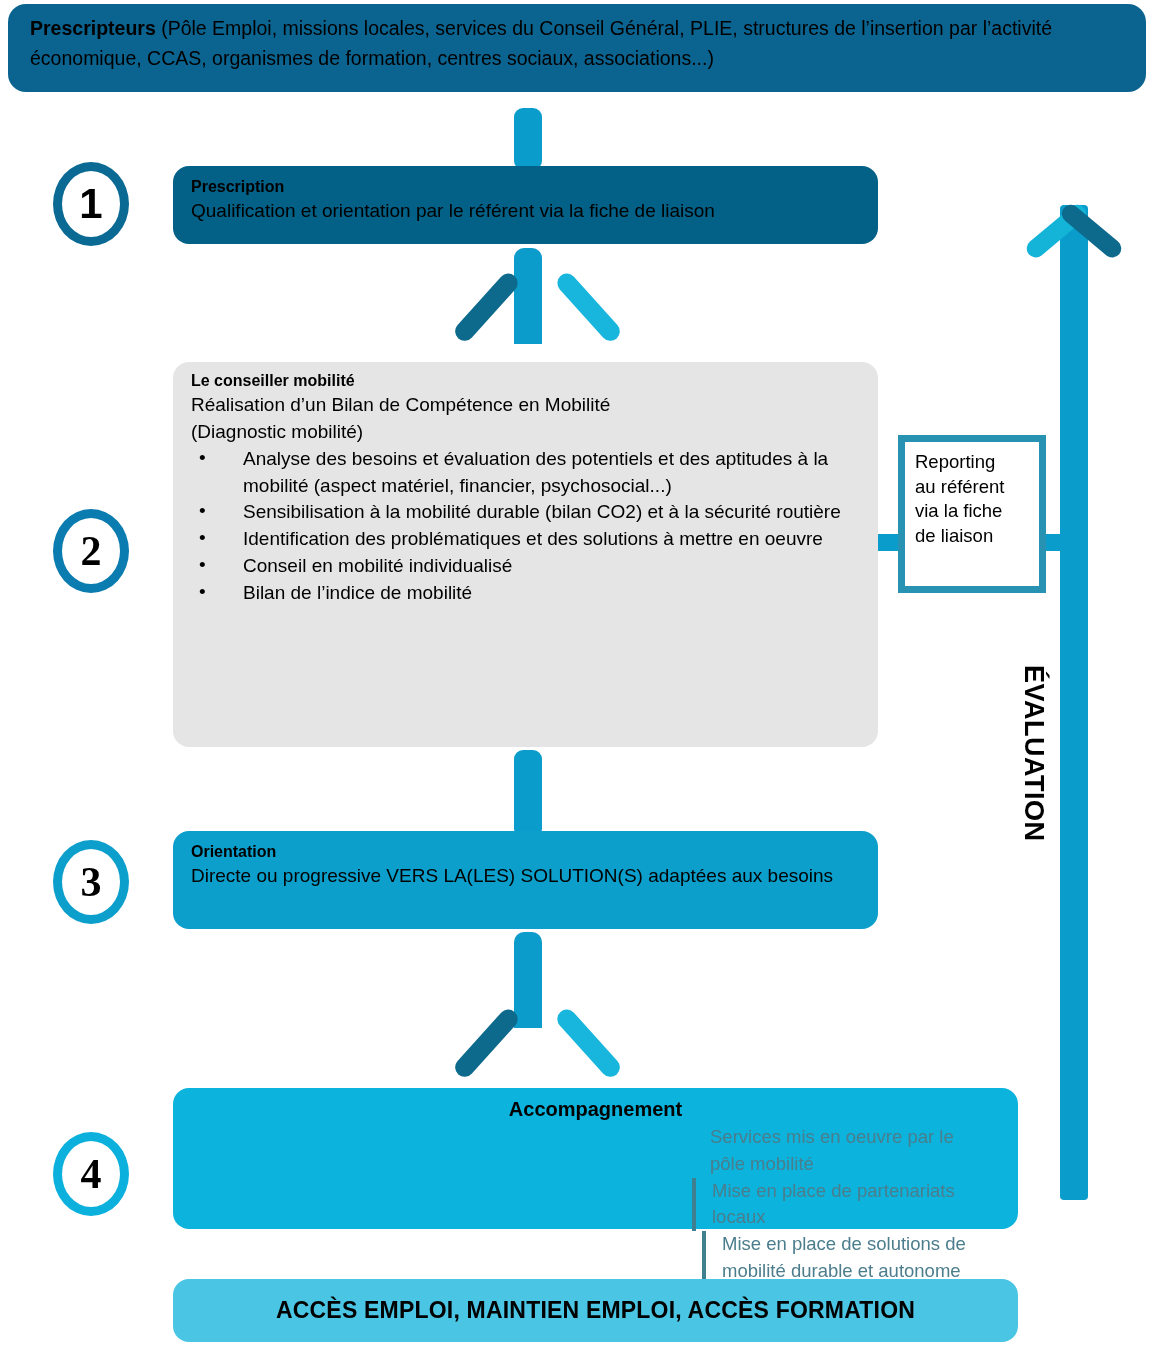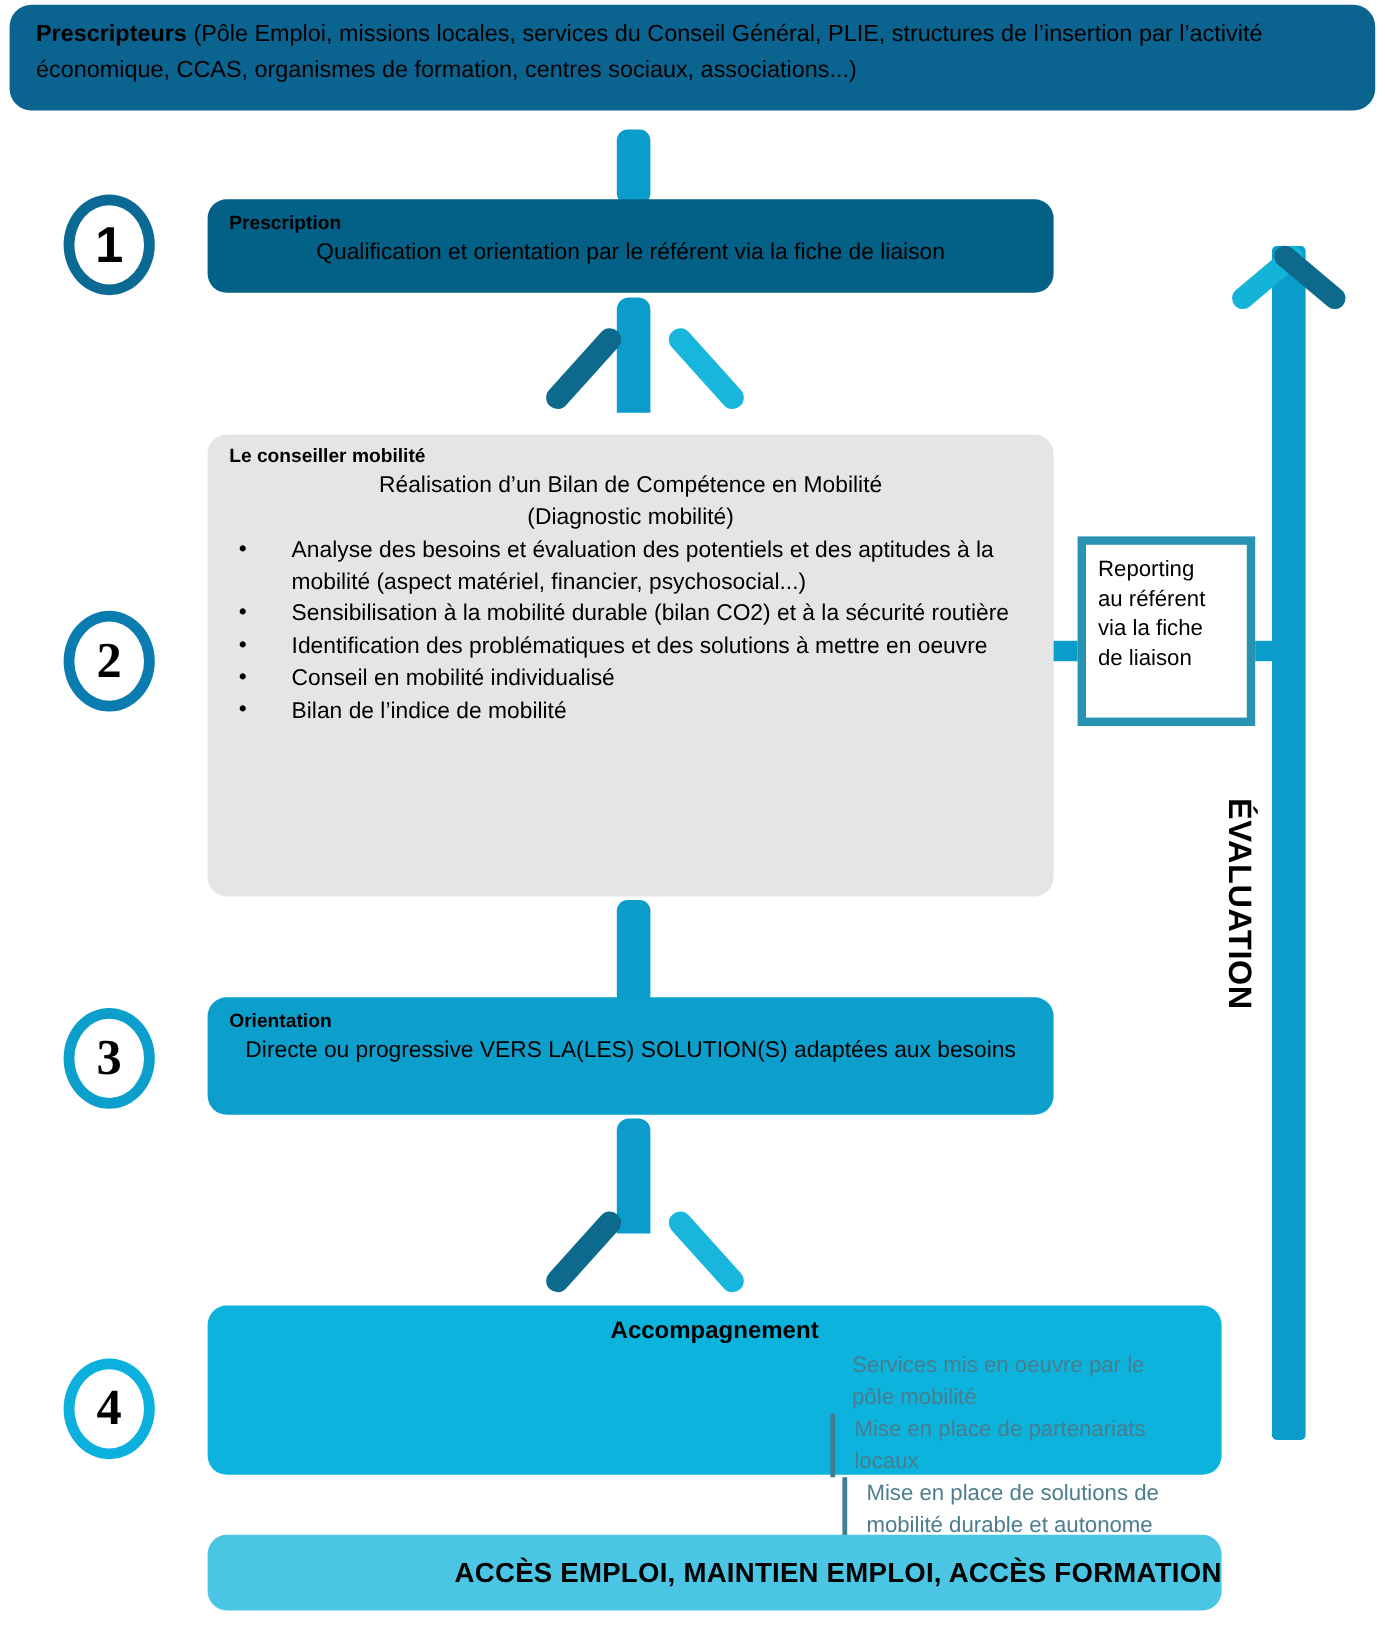--- a/index.html
+++ b/index.html
@@ -26,21 +26,20 @@
     color: #000;
   }
   .box-title {
     font-weight: bold;
     font-size: 16px;
     line-height: 1.35;
   }
   .box-text {
     font-size: 19px;
     line-height: 1.42;
-    text-align: center;
   }
 
   
   #header-banner {
     left: 8px;
     top: 4px;
     width: 1138px;
     height: 88px;
     background: #0b6390;
     border-radius: 18px;
@@ -112,21 +111,21 @@
     padding: 8px 16px;
   }
   #bottom-banner {
     left: 173px;
     top: 1279px;
     width: 845px;
     height: 63px;
     background: #4ac6e4;
     display: flex;
     align-items: center;
-    justify-content: flex-end;
+    justify-content: center;
   }
   #bottom-banner .btext {
     font-size: 23px;
     font-weight: bold;
     letter-spacing: 0.2px;
     color: #000;
   }
 
   
   ul.bullets {
@@ -169,21 +168,21 @@
     padding-right: 10px;
   }
   .s4col.c1 { width: 282px; padding-left: 16px; }
   .s4col.c2 { width: 280px; border-left: 4px solid #3f7f90; }
   .s4col.c3 { width: 270px; border-left: 4px solid #3f7f90; }
 
   
   #reporting-box {
     position: absolute;
     left: 898px;
-    top: 447px;
+    top: 435px;
     width: 148px;
     height: 158px;
     box-sizing: border-box;
     border: 7px solid #2792b2;
     background: #fff;
     padding: 8px 10px;
     font-size: 18.5px;
     line-height: 1.33;
     color: #000;
   }

